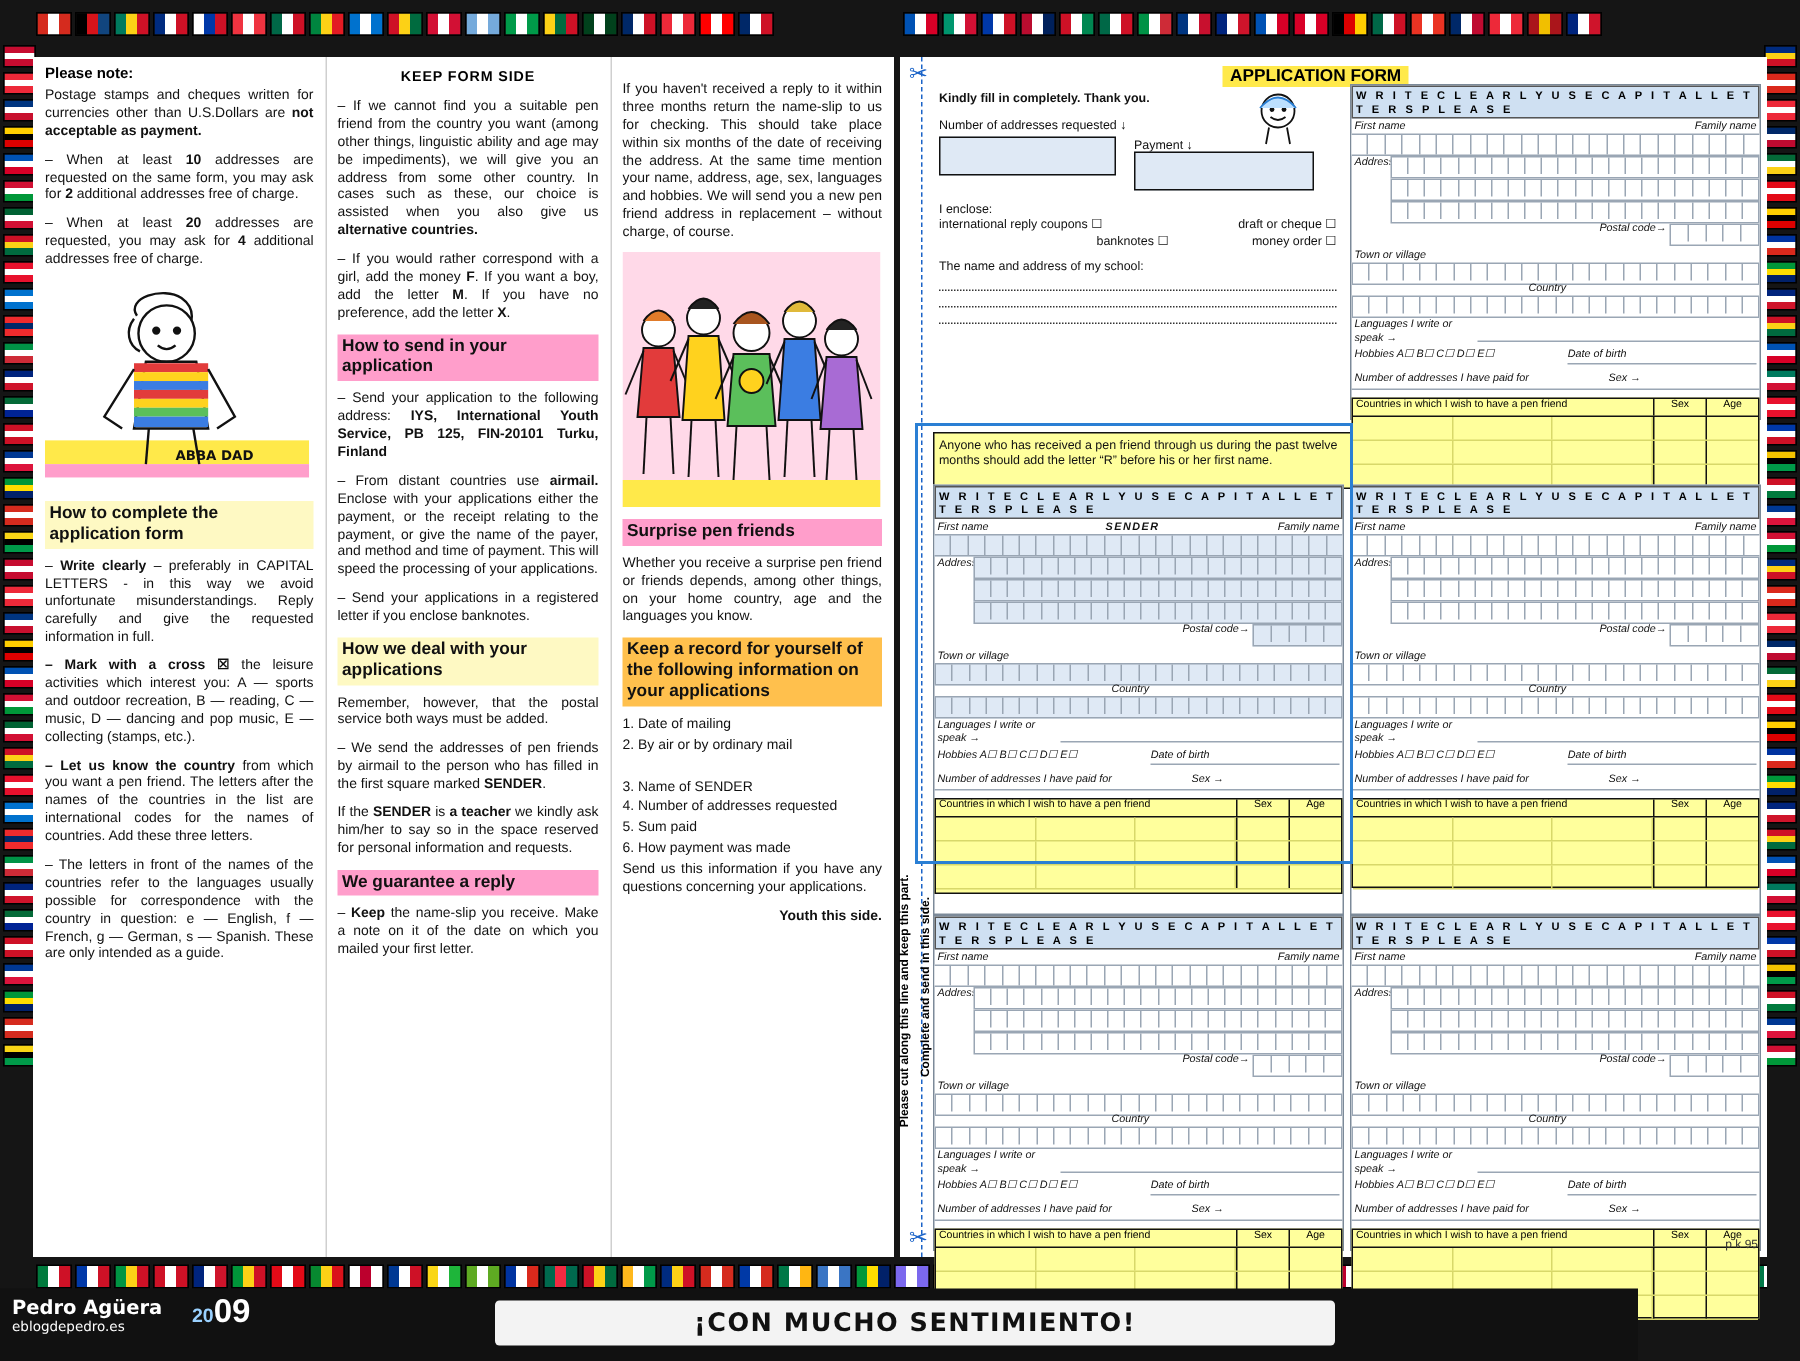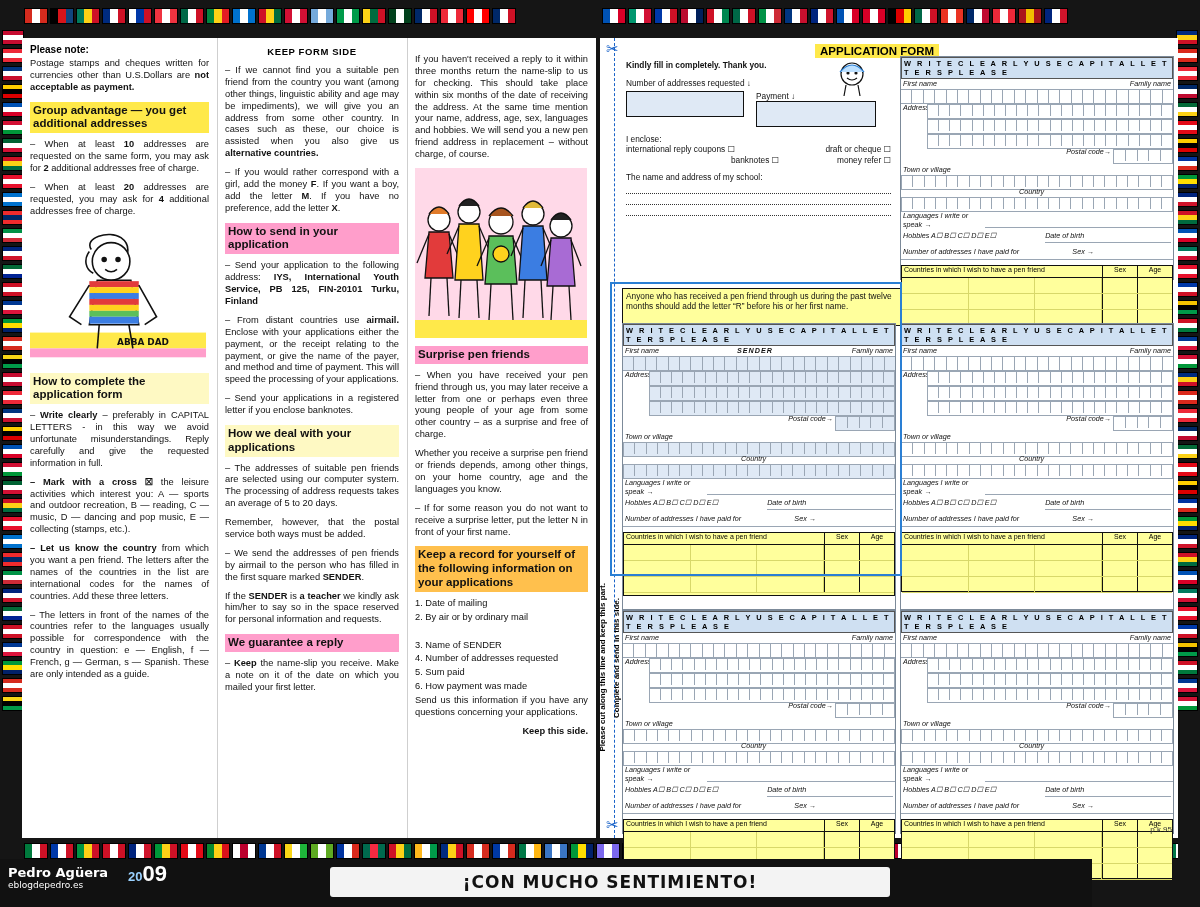--- a/index.html
+++ b/index.html
@@ -241,21 +241,20 @@
     </div>
 
   <div class="sheet left-sheet">
     <div class="vline" style="left:195px;"></div>
     <div class="vline" style="left:385px;"></div>
 
     <div class="col" style="left:0;width:195px;">
       <div class="note-title">Please note:</div>
       <p class="txt"><span>Postage stamps and cheques written for currencies other than U.S.Dollars are </span><b>not acceptable as payment.</b></p>
 
-      <span class="hl yellow">Group advantage — you get additional addresses</span>
 
       <p class="txt"><span>– When at least </span><b>10</b><span> addresses are requested on the same form, you may ask for </span><b>2</b><span> additional addresses free of charge.</span></p>
       <p class="txt"><span>– When at least </span><b>20</b><span> addresses are requested, you may ask for </span><b>4</b><span> additional addresses free of charge.</span></p>
 
       <div class="draw" style="height:140px;">
         <svg viewBox="0 0 180 140" width="178" height="140">
           <rect x="0" y="108" width="178" height="16" fill="#ffe94a"></rect>
           <rect x="0" y="124" width="178" height="9" fill="#ff9ecb"></rect>
           <g stroke="#111" stroke-width="1.6" fill="none">
             <path d="M62 24c-8 -12 18 -20 30 -12c10 7 8 18 2 24"></path>
@@ -297,21 +296,20 @@
       <div class="keepside">KEEP FORM SIDE</div>
       <p class="txt"><span>– If we cannot find you a suitable pen friend from the country you want (among other things, linguistic ability and age may be impediments), we will give you an address from some other country. In cases such as these, our choice is assisted when you also give us </span><b>alternative countries.</b></p>
       <p class="txt"><span>– If you would rather correspond with a girl, add the money </span><b>F</b><span>. If you want a boy, add the letter </span><b>M</b><span>. If you have no preference, add the letter </span><b>X</b><span>.</span></p>
 
       <span class="hl pink">How to send in your application</span>
       <p class="txt"><span>– Send your application to the following address: </span><b>IYS, International Youth Service, PB 125, FIN-20101 Turku, Finland</b></p>
       <p class="txt"><span>– From distant countries use </span><b>airmail.</b><span> Enclose with your applications either the payment, or the receipt relating to the payment, or give the name of the payer, and method and time of payment. This will speed the processing of your applications.</span></p>
       <p class="txt">– Send your applications in a registered letter if you enclose banknotes.</p>
 
       <span class="hl blue">How we deal with your applications</span>
-      <p class="txt">– The addresses of suitable pen friends are selected using our computer system. The processing of address requests takes an average of 5 to 20 days.</p>
       <p class="txt">Remember, however, that the postal service both ways must be added.</p>
       <p class="txt"><span>– We send the addresses of pen friends by airmail to the person who has filled in the first square marked </span><b>SENDER</b><span>.</span></p>
       <p class="txt"><span>If the </span><b>SENDER</b><span> is </span><b>a teacher</b><span> we kindly ask him/her to say so in the space reserved for personal information and requests.</span></p>
 
       <span class="hl pink">We guarantee a reply</span>
       <p class="txt"><span>– </span><b>Keep</b><span> the name-slip you receive. Make a note on it of the date on which you mailed your first letter.</span></p>
     </div>
 
     <div class="col" style="left:385px;width:189px;">
       <p class="txt" style="margin-top:10px;">If you haven't received a reply to it within three months return the name-slip to us for checking. This should take place within six months of the date of receiving the address. At the same time mention your name, address, age, sex, languages and hobbies. We will send you a new pen friend address in replacement – without charge, of course.</p>
@@ -366,35 +364,33 @@
                 <path d="M156 72 L166 98"></path>
               <path d="M138 118 L136 152"></path>
                 <path d="M154 118 L156 152"></path>
             </g>
           </g>
           <rect x="0" y="152" width="172" height="18" fill="#ffe94a"></rect>
         </svg>
       </div>
 
       <span class="hl pink">Surprise pen friends</span>
-      <p class="txt">– When you have received your pen friend through us, you may later receive a letter from one or perhaps even three young people of your age from some other country – as a surprise and free of charge.</p>
       <p class="txt">Whether you receive a surprise pen friend or friends depends, among other things, on your home country, age and the languages you know.</p>
-      <p class="txt">– If for some reason you do not want to receive a surprise letter, put the letter N in front of your first name.</p>
 
       <span class="hl orange">Keep a record for yourself of the following information on your applications</span>
       <div id="record-list">
           <p class="txt" style="margin: 0px 0px 2px;">1. Date of mailing</p>
           <p class="txt" style="margin: 0px 0px 2px;">2. By air or by ordinary mail</p>
           <p class="txt" style="margin: 16px 0px 2px;">3. Name of SENDER</p>
           <p class="txt" style="margin: 0px 0px 2px;">4. Number of addresses requested</p>
           <p class="txt" style="margin: 0px 0px 2px;">5. Sum paid</p>
           <p class="txt" style="margin: 0px 0px 2px;">6. How payment was made</p>
         </div>
       <p class="txt">Send us this information if you have any questions concerning your applications.</p>
-      <p class="txt" style="text-align:right;font-weight:bold;">Keep this side.</p>
+      <p class="txt" style="text-align:right;font-weight:bold;">Youth this side.</p>
     </div>
   </div>
 
   <div class="sheet right-sheet">
 
     <div class="cutline" style="left:14px;top:0;height:800px;"></div>
     <div class="scissor" style="left:6px;top:2px;">✂</div>
     <div class="scissor" style="left:6px;top:778px;">✂</div>
 
     <div class="sidebar-vert" style="left:-2px;top:545px;">Please cut along this line and keep this part.</div>
@@ -414,21 +410,21 @@
           <div class="box" style="width:120px;height:26px;"></div>
         </div>
       </div>
       <div class="fsmall" style="margin-top:7px;">I enclose:</div>
       <div style="display:flex;justify-content:space-between;">
         <div class="fsmall"><span>international reply coupons</span> ☐</div>
         <div class="fsmall"><span>draft or cheque</span> ☐</div>
       </div>
       <div style="display:flex;justify-content:space-between;">
         <div class="fsmall" style="margin-left:105px;"><span>banknotes</span> ☐</div>
-        <div class="fsmall"><span>money refer</span> ☐</div>
+        <div class="fsmall"><span>money order</span> ☐</div>
       </div>
       <div class="fsmall" style="margin-top:7px;">The name and address of my school:</div>
       <div class="dot"></div>
       <div class="dot"></div>
       <div class="dot"></div>
     </div>
 
     <div style="position:absolute;left:232px;top:20px;">
       <svg width="40" height="40" viewBox="0 0 40 40">
         <circle cx="20" cy="16" r="11" fill="#fff" stroke="#111" stroke-width="1.2"></circle>

